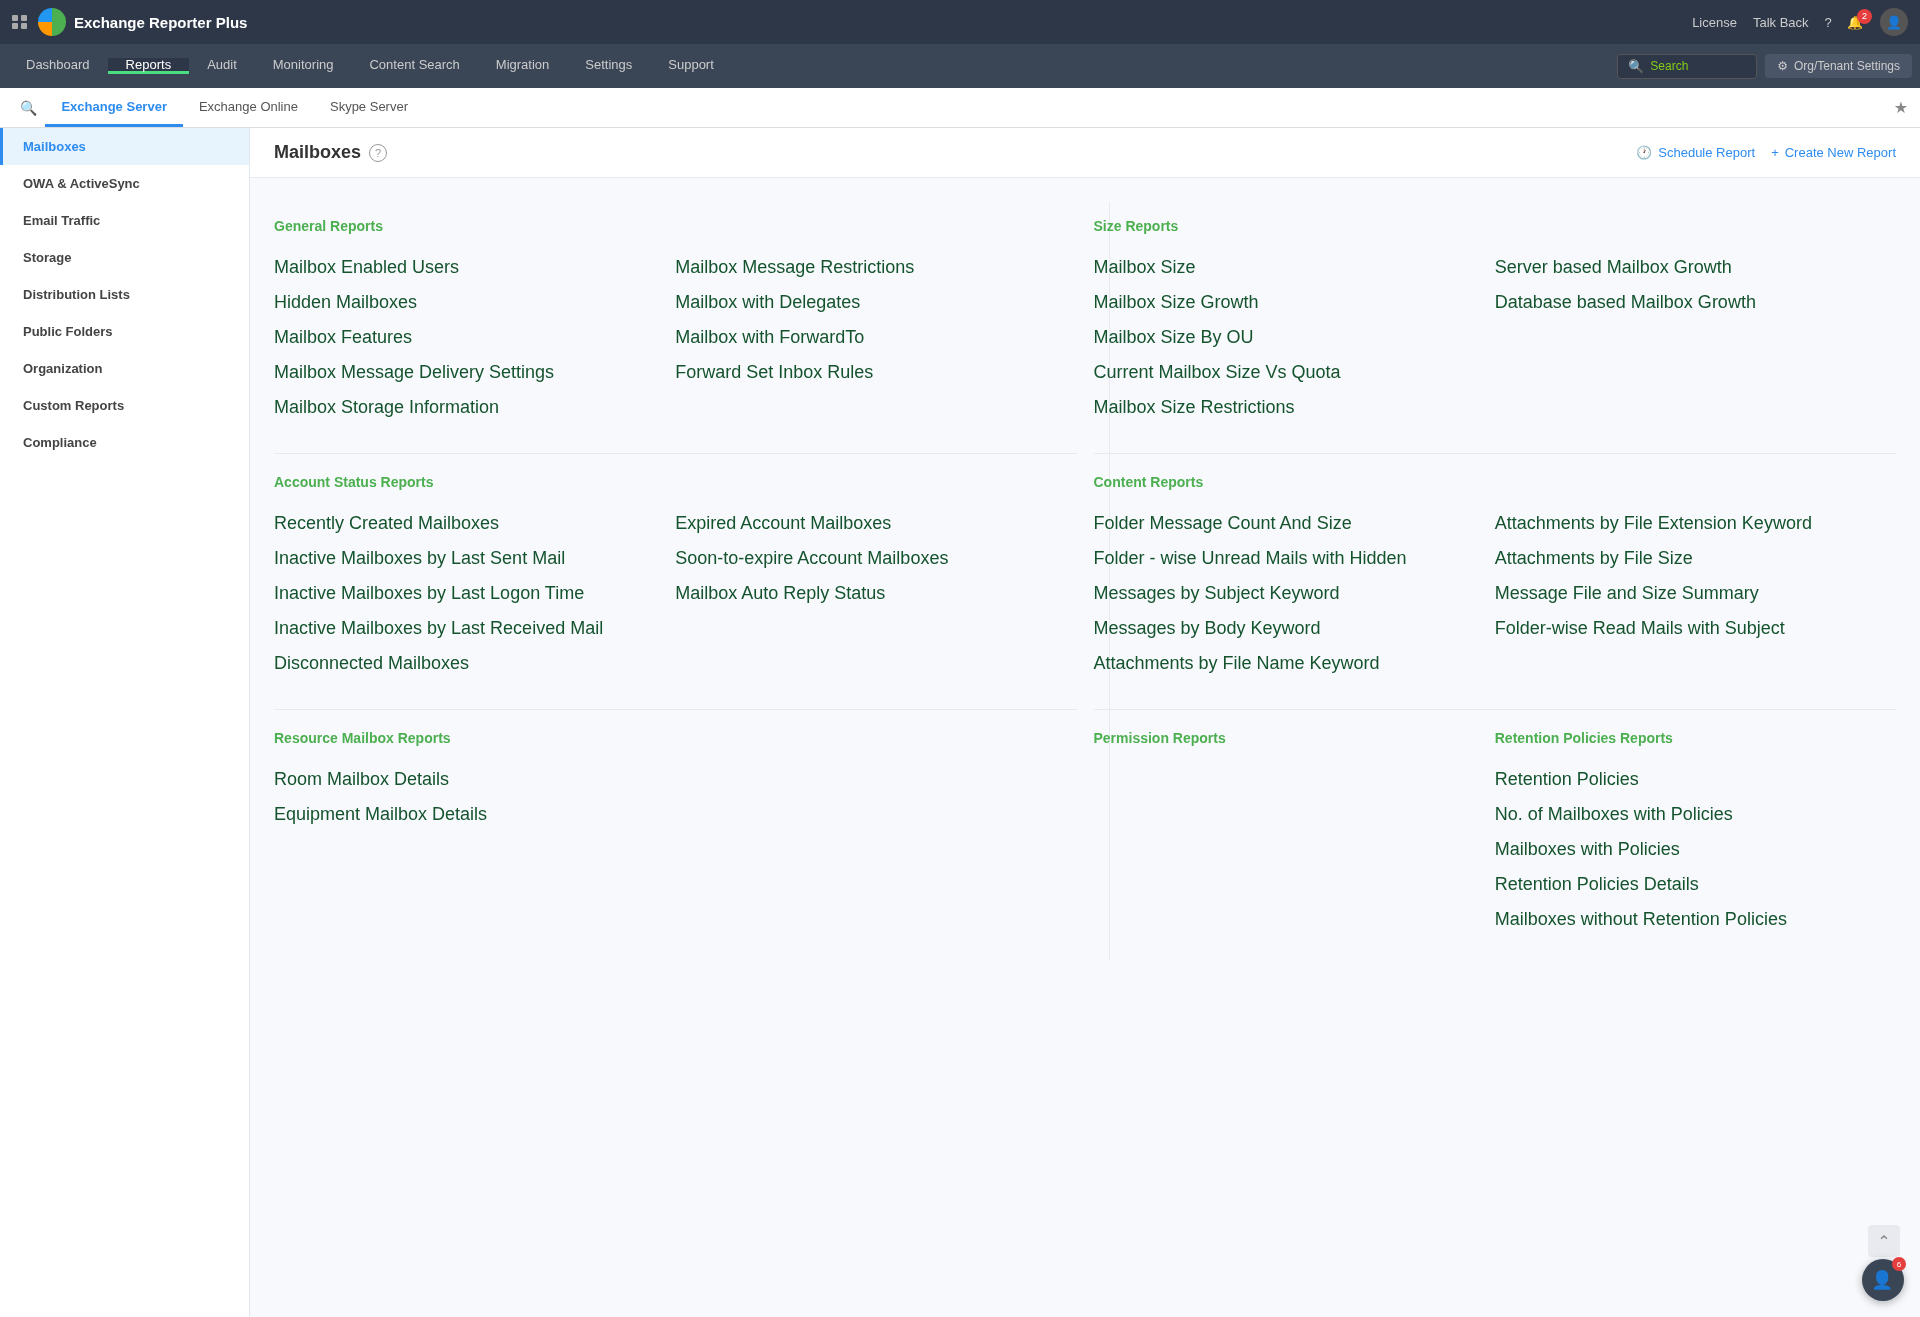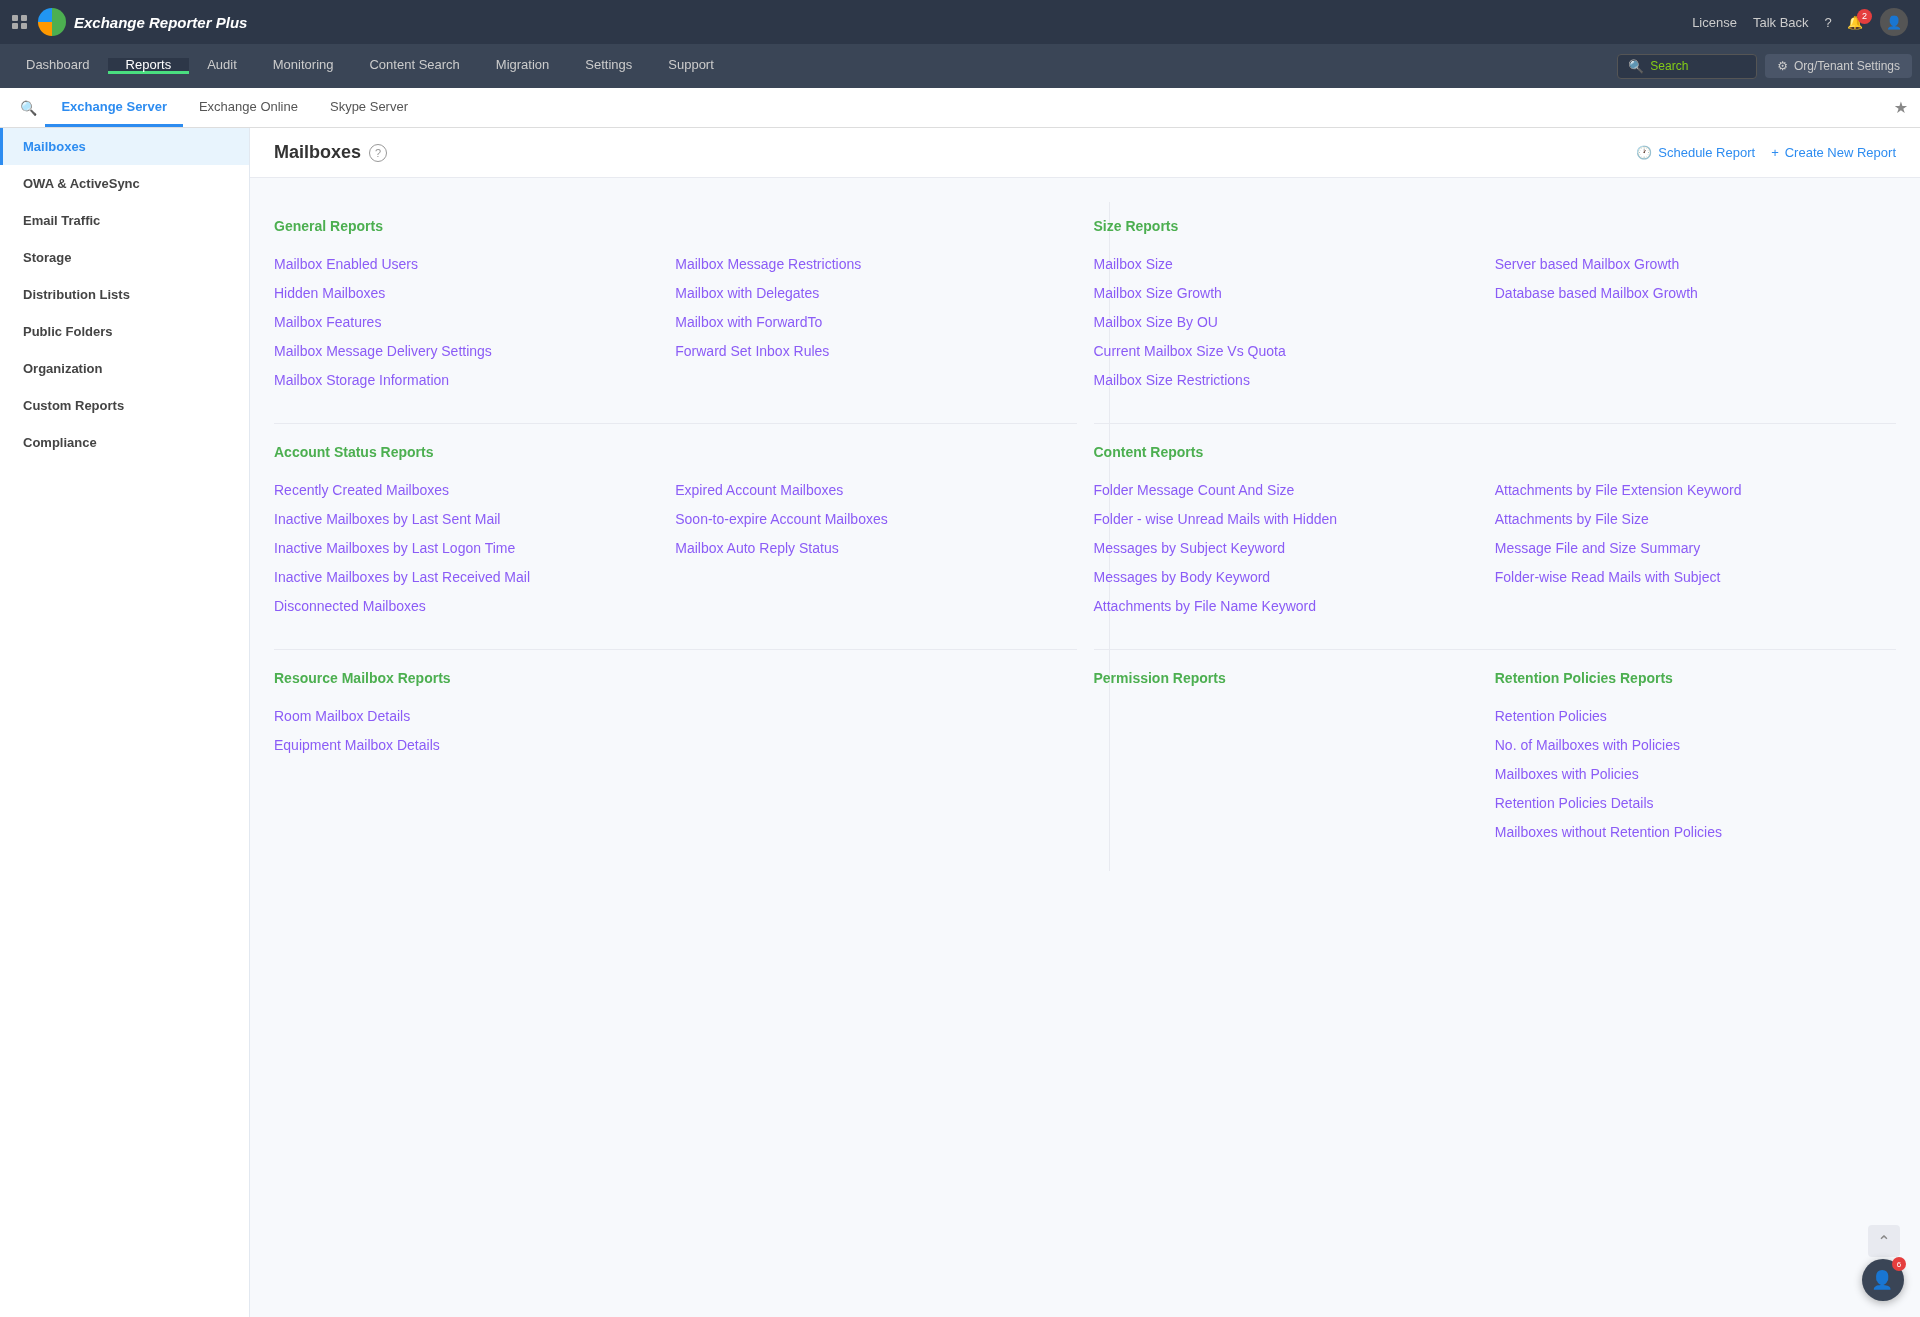--- a/index.html
+++ b/index.html
@@ -8,21 +8,21 @@
     
     .topbar {
       background: #2d3748;
       height: 44px;
       display: flex;
       align-items: center;
       padding: 0 12px;
       justify-content: space-between;
     }
     .topbar-left { display: flex; align-items: center; gap: 10px; }
-    .app-logo { display: flex; align-items: center; gap: 8px; color: #fff; font-size: 15px; font-weight: 600; font-style: italic; }
+    .app-logo { display: flex; align-items: center; gap: 8px; color: #fff; font-size: 15px; font-weight: 600; }
     .logo-circle {
       width: 28px; height: 28px; border-radius: 50%;
       background: conic-gradient(#4CAF50 0deg 180deg, #FF9800 180deg 270deg, #2196F3 270deg 360deg);
     }
     .topbar-right { display: flex; align-items: center; gap: 16px; color: #ccc; font-size: 13px; margin-left: 20px; }
     .topbar-right span { cursor: pointer; }
     .icon-grid { display: grid; grid-template-columns: 1fr 1fr; gap: 2px; width: 16px; }
     .icon-grid div { width: 6px; height: 6px; background: #aaa; border-radius: 1px; }
     .bell-badge { position: relative; display: inline-block; }
     .badge {
@@ -115,21 +115,21 @@
     }
 
     
     .content { padding: 24px; }
     .report-section { padding: 16px 0 24px 0; }
     .report-section-title {
       font-size: 14px; font-weight: 600; color: #4CAF50; margin-bottom: 16px;
     }
     .report-columns { display: grid; grid-template-columns: 1fr 1fr; gap: 0; }
     .report-link {
-      display: block; color: #8b5cf6; font-size: 14px; padding: 4px 0;
+      display: block; color: #14532d; font-size: 18px; padding: 4px 0;
       cursor: pointer; text-decoration: none; line-height: 1.5;
     }
     .section-divider { border-top: 1px solid #e8eaf0; margin: 4px 0; }
 
     
     .scroll-top {
       position: fixed; bottom: 60px; right: 20px;
       width: 32px; height: 32px; background: #e8eaf0;
       border-radius: 4px; display: flex; align-items: center; justify-content: center;
       cursor: pointer; color: #888; font-size: 16px;

